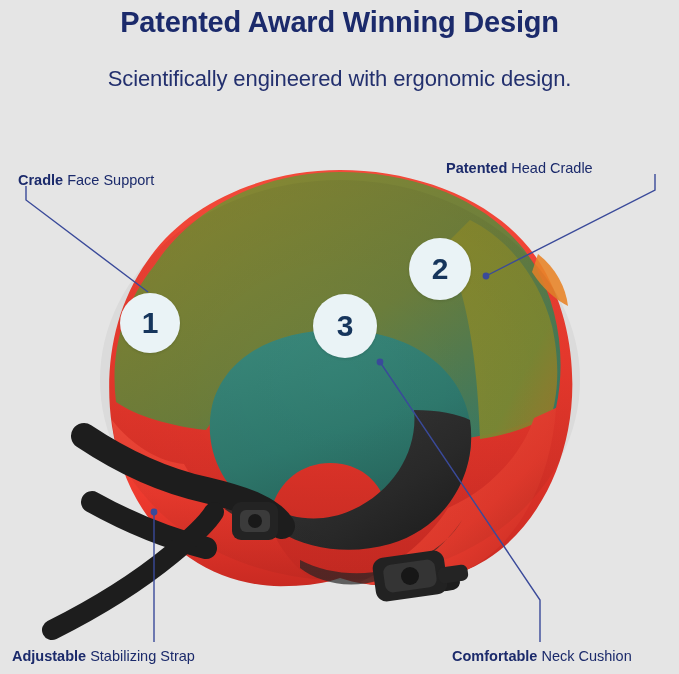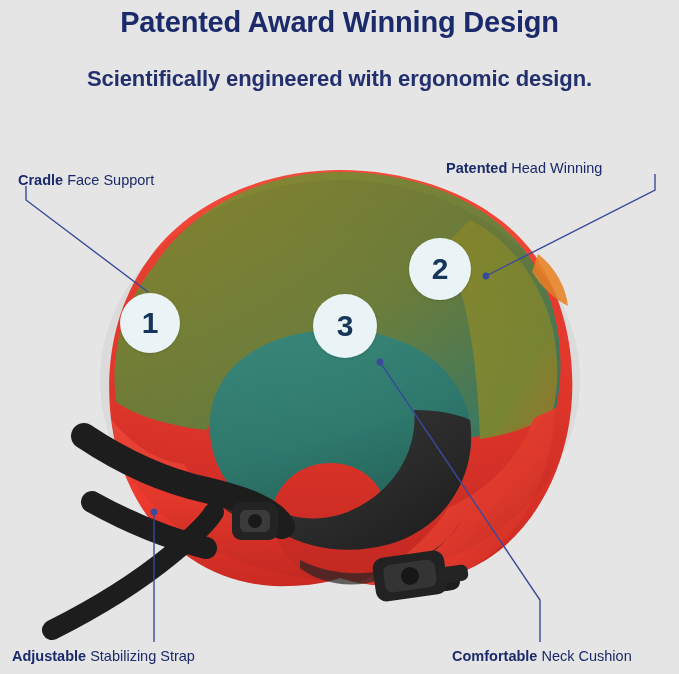--- a/index.html
+++ b/index.html
@@ -32,21 +32,21 @@
     color: #1b2a6b;
     letter-spacing: -0.2px;
   }
   .subtitle {
     position: absolute;
     left: 0;
     top: 66px;
     width: 679px;
     text-align: center;
     font-size: 22px;
-    font-weight: bold;
+    font-weight: normal;
     color: #23306e;
     letter-spacing: -0.1px;
   }
 
   
   .callout {
     position: absolute;
     font-size: 14.5px;
     color: #1b2a6b;
     white-space: nowrap;
@@ -239,21 +239,21 @@
 
   <div class="badge" id="badge-1">1</div>
   <div class="badge" id="badge-2">2</div>
   <div class="badge" id="badge-3">3</div>
 
   <div class="callout" id="callout-raised-face-cradle">
     <b>Cradle</b><span class="reg"> Face Support</span>
   </div>
 
   <div class="callout" id="callout-contoured-head-support">
-    <b>Patented</b><span class="reg"> Head Winning</span>
+    <b>Patented</b><span class="reg"> Head Cradle</span>
   </div>
 
   <div class="callout" id="callout-comfortable-neck-cushion">
     <b>Comfortable</b><span class="reg"> Neck Cushion</span>
   </div>
 
   <div class="callout" id="callout-adjustable-stabilizing-strap">
     <b>Adjustable</b><span class="reg"> Stabilizing Strap</span>
   </div>
 

